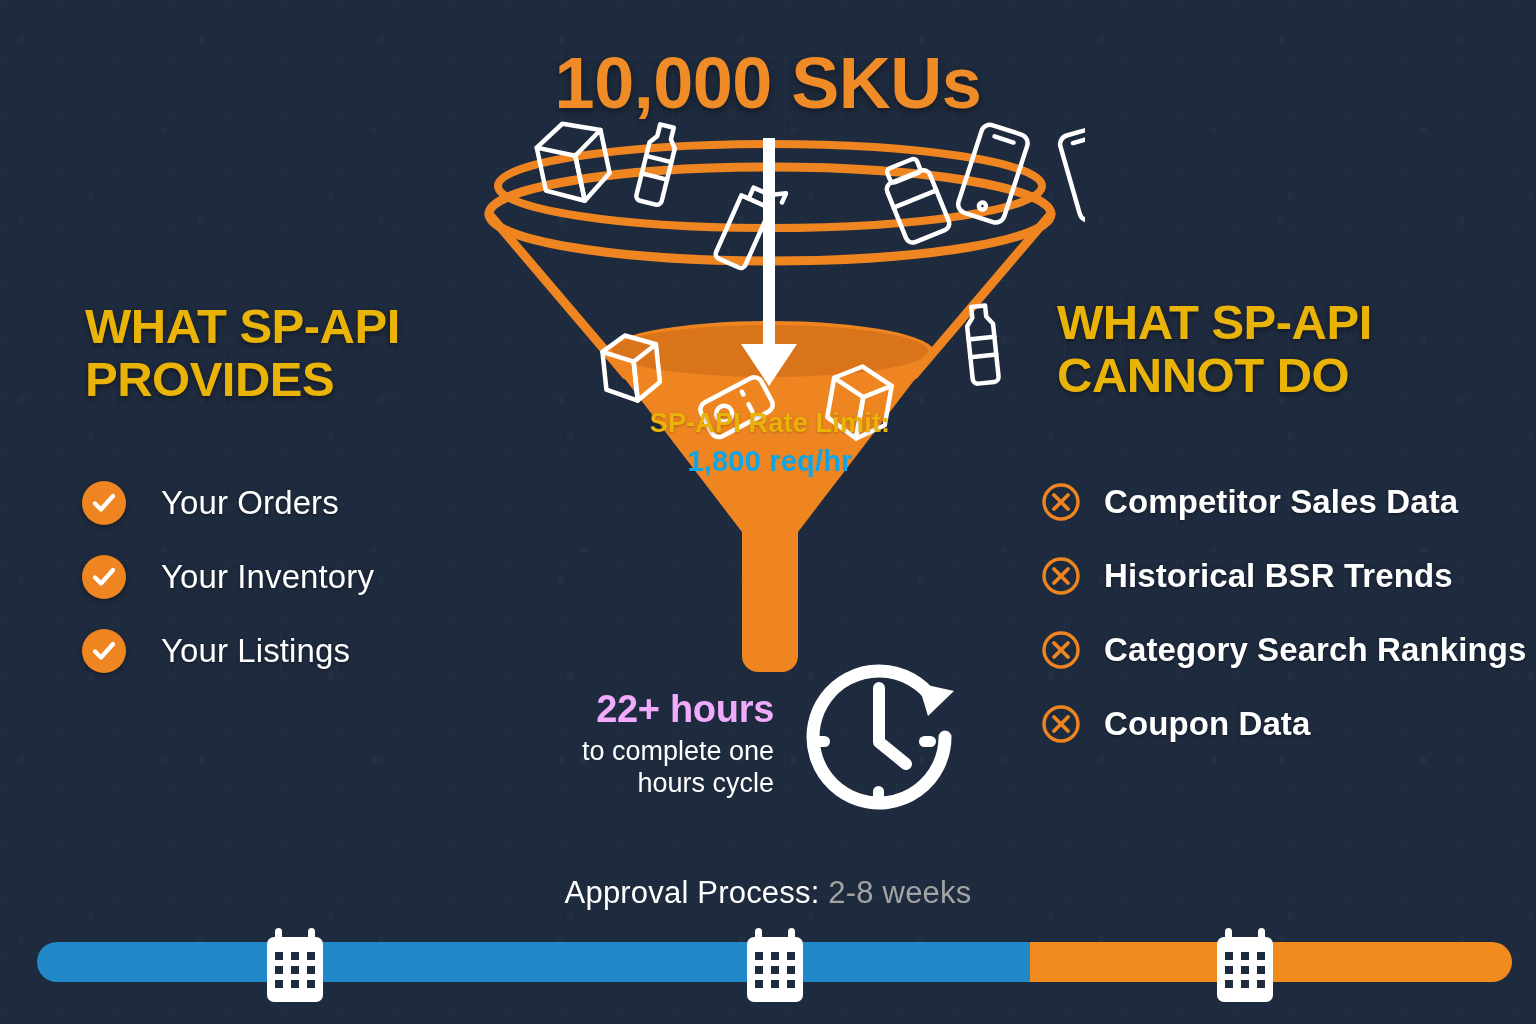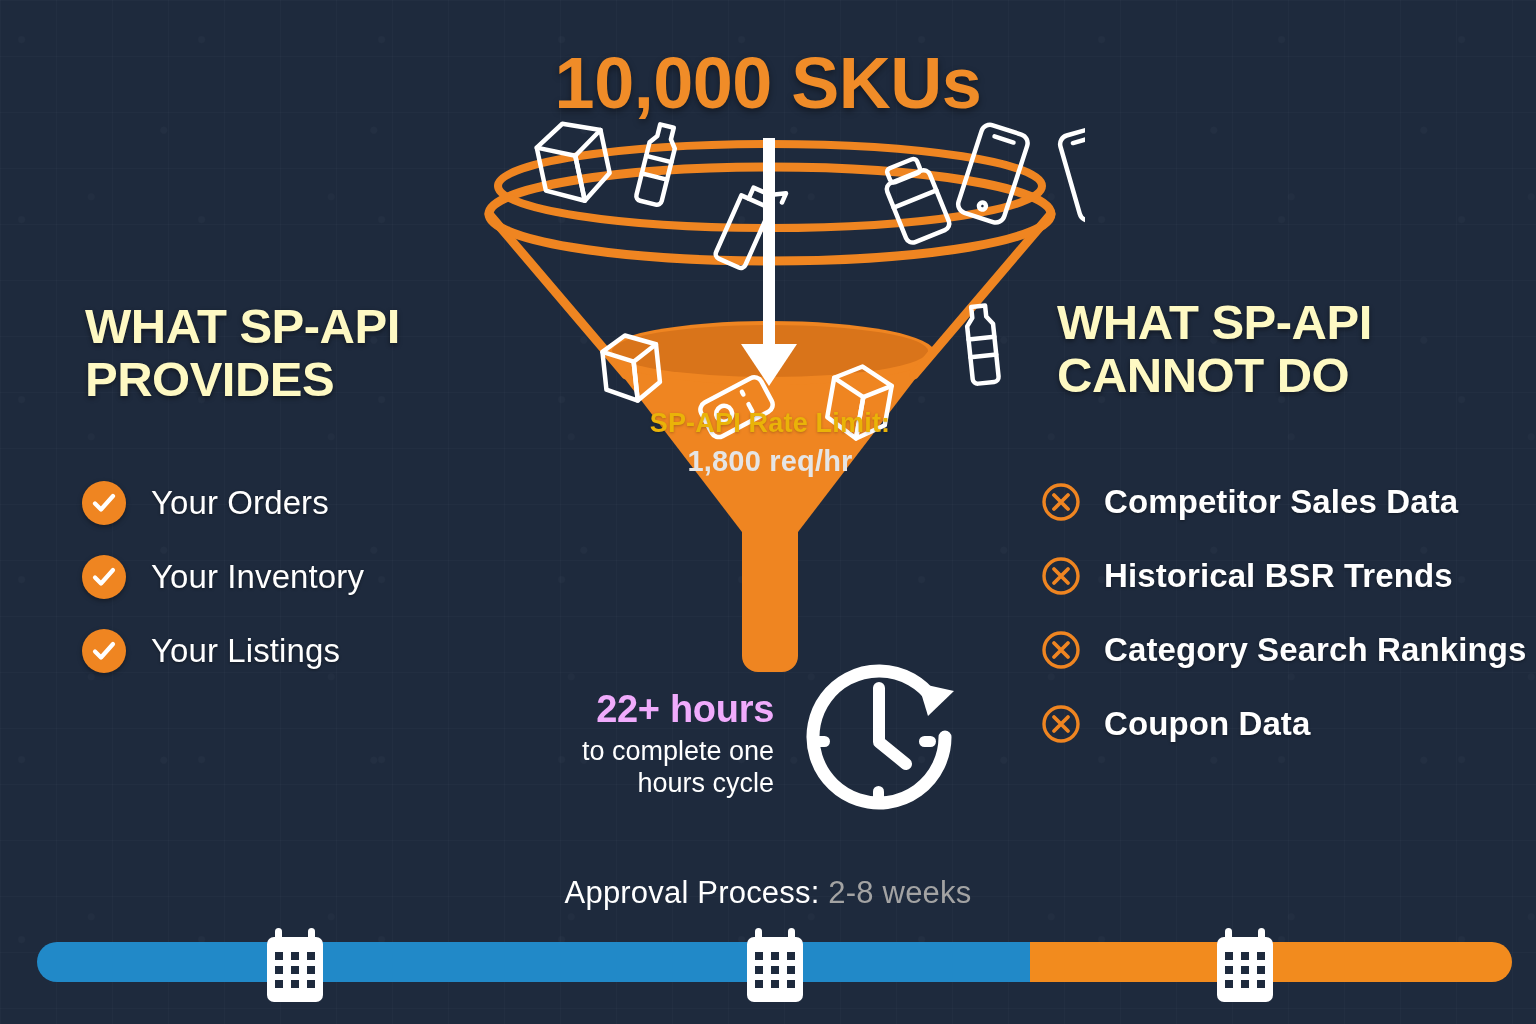--- a/index.html
+++ b/index.html
@@ -21,21 +21,21 @@
       radial-gradient(circle at 38% 82%, rgba(255,255,255,0.02) 0 3px, transparent 4px);
     background-size:56px 56px, 56px 56px, 180px 180px, 210px 210px, 240px 240px;
     pointer-events:none;
   }
 
   
   .col-head{
     position:absolute;
     font-size:49px;
     font-weight:bold;
-    color:#fef9c3;
+    color:#eab308;
     line-height:1.08;
     letter-spacing:-0.5px;
     text-shadow:0 2px 5px rgba(0,0,0,0.45);
   }
   #head-left{ left:85px; top:300px; width:430px; }
   #head-right{ left:1057px; top:296px; width:450px; }
 
   
   .list{ position:absolute; }
   #list-left{ left:82px; top:466px; }
@@ -46,21 +46,21 @@
     align-items:center;
     height:74px;
   }
   .row-label{
     font-size:33px;
     color:#ffffff;
     letter-spacing:0.1px;
     white-space:nowrap;
     text-shadow:0 1px 3px rgba(0,0,0,0.4);
   }
-  #list-left .row-label{ margin-left:25px; }
+  #list-left .row-label{ margin-left:35px; }
   #list-right .row-label{ margin-left:22px; }
 
   .icon-check{
     width:44px; height:44px; flex:0 0 44px;
     border-radius:50%;
     background:#ef8521;
     display:flex; align-items:center; justify-content:center;
     box-shadow:0 2px 5px rgba(0,0,0,0.35);
   }
   .icon-x{
@@ -84,21 +84,21 @@
     pointer-events:none;
   }
   #rate-limit-title{
     font-size:27px; font-weight:bold;
     color:#eab308;
     letter-spacing:0.2px;
     text-shadow:0 1px 3px rgba(0,0,0,0.25);
   }
   #rate-limit-value{
     font-size:29px; font-weight:bold;
-    color:#e5e5e5;
+    color:#0ea5e9;
     margin-top:6px;
     letter-spacing:0.2px;
   }
 
   
   #top-title{
     position:absolute;
     left:0; width:1536px;
     top:42px;
     text-align:center;

